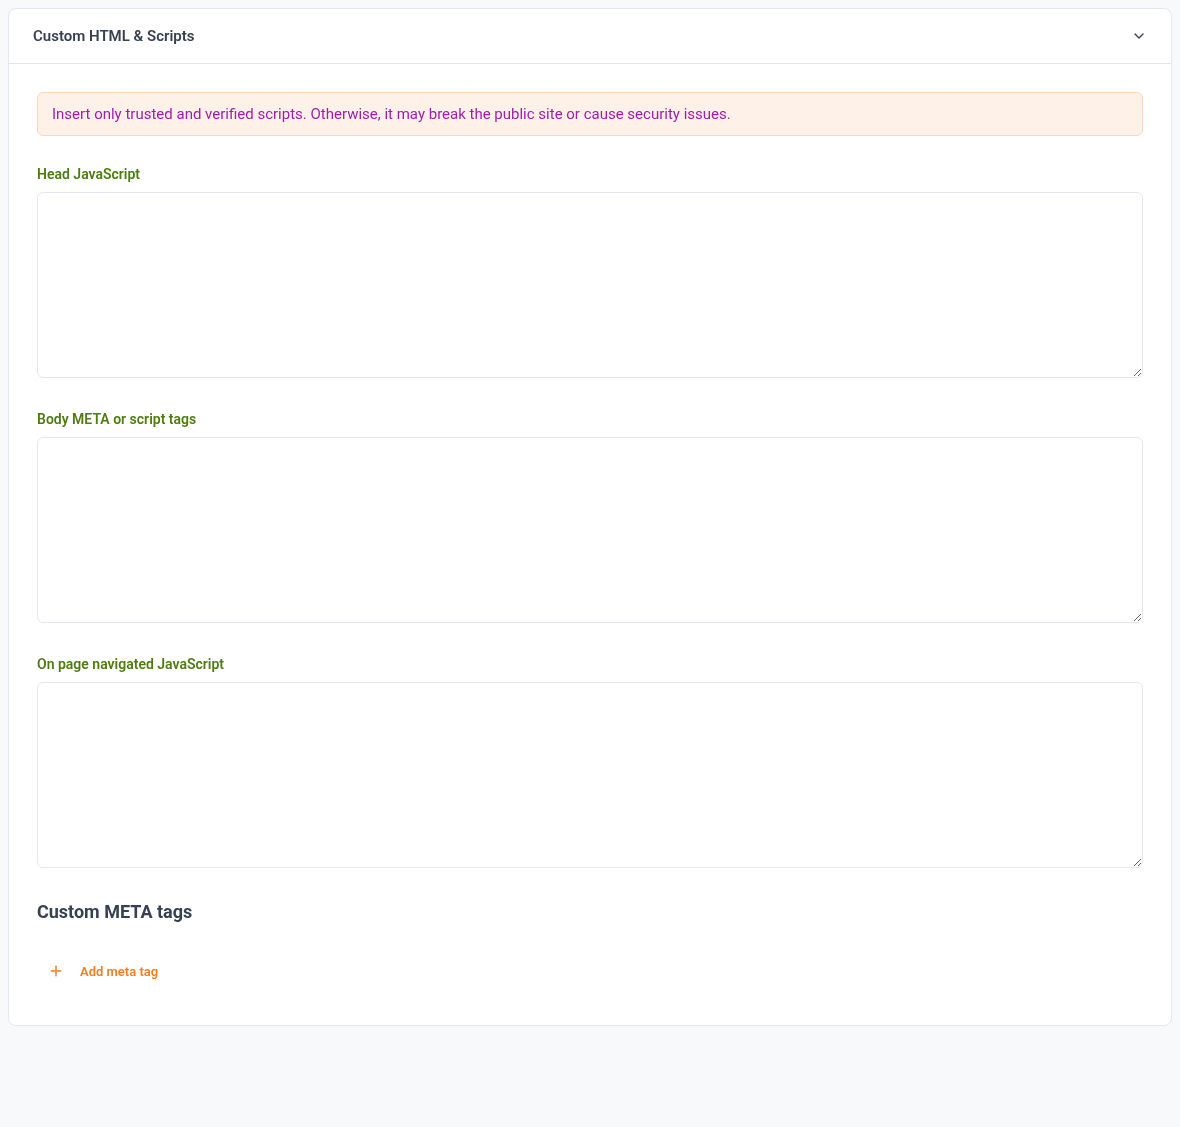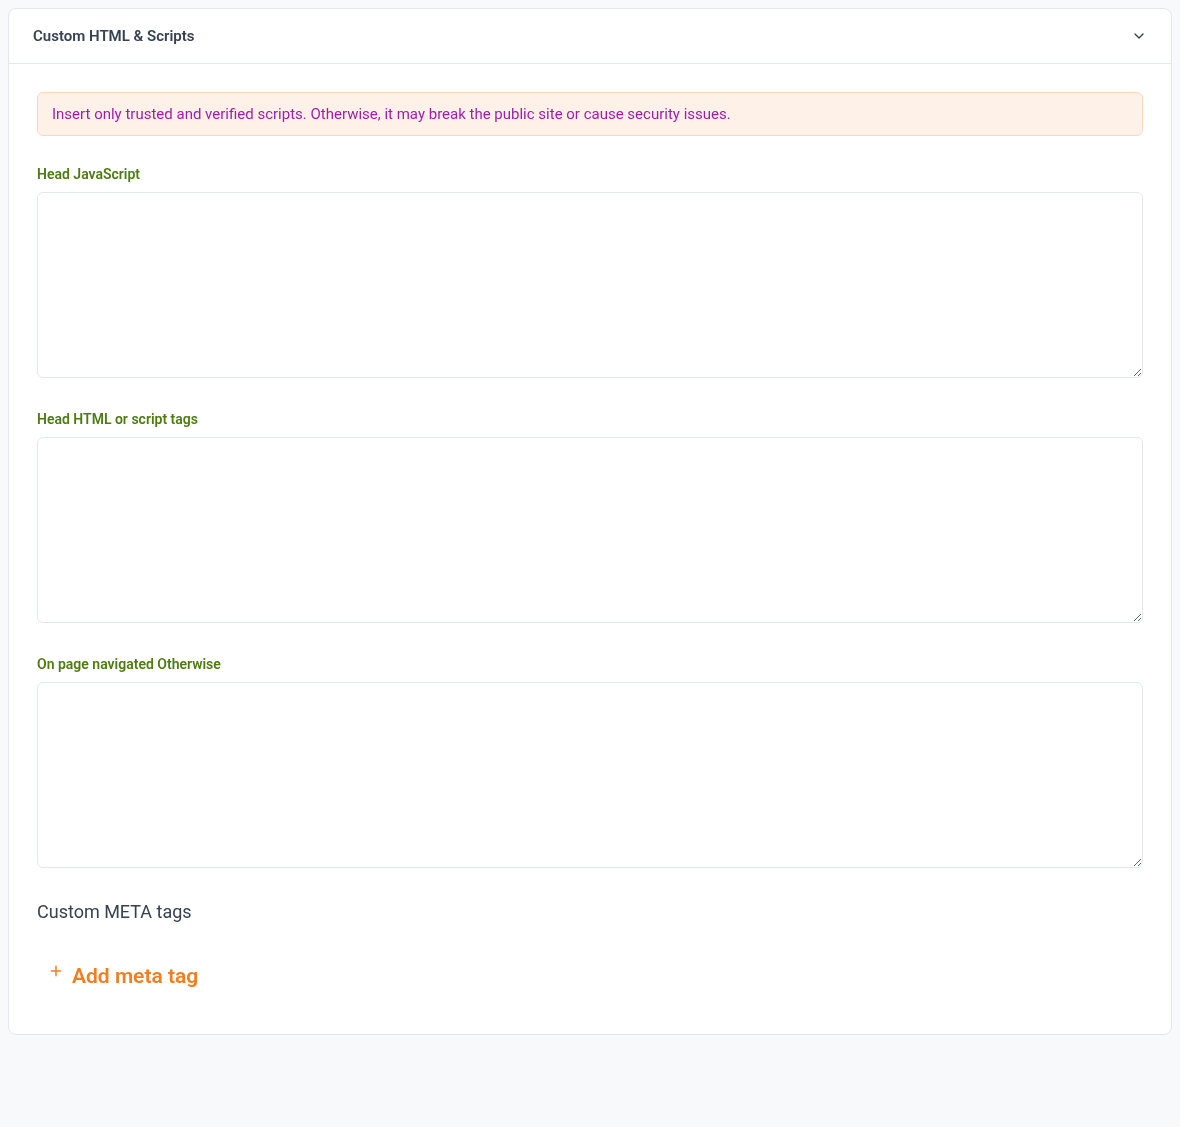--- a/index.html
+++ b/index.html
@@ -62,34 +62,34 @@
       border-radius: 6px;
       padding: 10px 12px;
       font-size: 14px;
       font-family: inherit;
       resize: vertical;
       color: #364152;
       background: #ffffff;
     }
     .subsection-title {
       font-size: 18px;
-      font-weight: 400;
+      font-weight: 700;
       color: #364152;
       margin-top: 16px;
       margin-bottom: 36px;
     }
     .add-button {
       background: transparent;
       border: none;
       color: #f47d20;
-      font-size: 21px;
+      font-size: 13px;
       font-weight: 600;
       display: inline-flex;
       align-items: flex-start;
-      gap: 9px;
+      gap: 17px;
       cursor: pointer;
       padding: 6px 12px;
       font-family: inherit;
     }
     .plus-icon {
       width: 14px;
       height: 14px;
       stroke: #f47d20;
       stroke-width: 2.5;
       stroke-linecap: round;
@@ -108,26 +108,26 @@
   <div class="panel-body">
 
     <div class="alert">Insert only trusted and verified scripts. Otherwise, it may break the public site or cause security issues.</div>
 
     <div class="form-group">
       <label class="form-label">Head JavaScript</label>
       <textarea class="form-textarea" style=""></textarea>
     </div>
 
     <div class="form-group">
-      <label class="form-label">Head HTML or script tags</label>
+      <label class="form-label">Body META or script tags</label>
       <textarea class="form-textarea" style=""></textarea>
     </div>
 
     <div class="form-group">
-      <label class="form-label">On page navigated Otherwise</label>
+      <label class="form-label">On page navigated JavaScript</label>
       <textarea class="form-textarea" style=""></textarea>
     </div>
 
     <div class="subsection-title">Custom META tags</div>
 
     <button class="add-button">
       <svg class="plus-icon" viewBox="0 0 24 24" fill="none">
         <line x1="12" y1="4" x2="12" y2="20"></line>
         <line x1="4" y1="12" x2="20" y2="12"></line>
       </svg>

